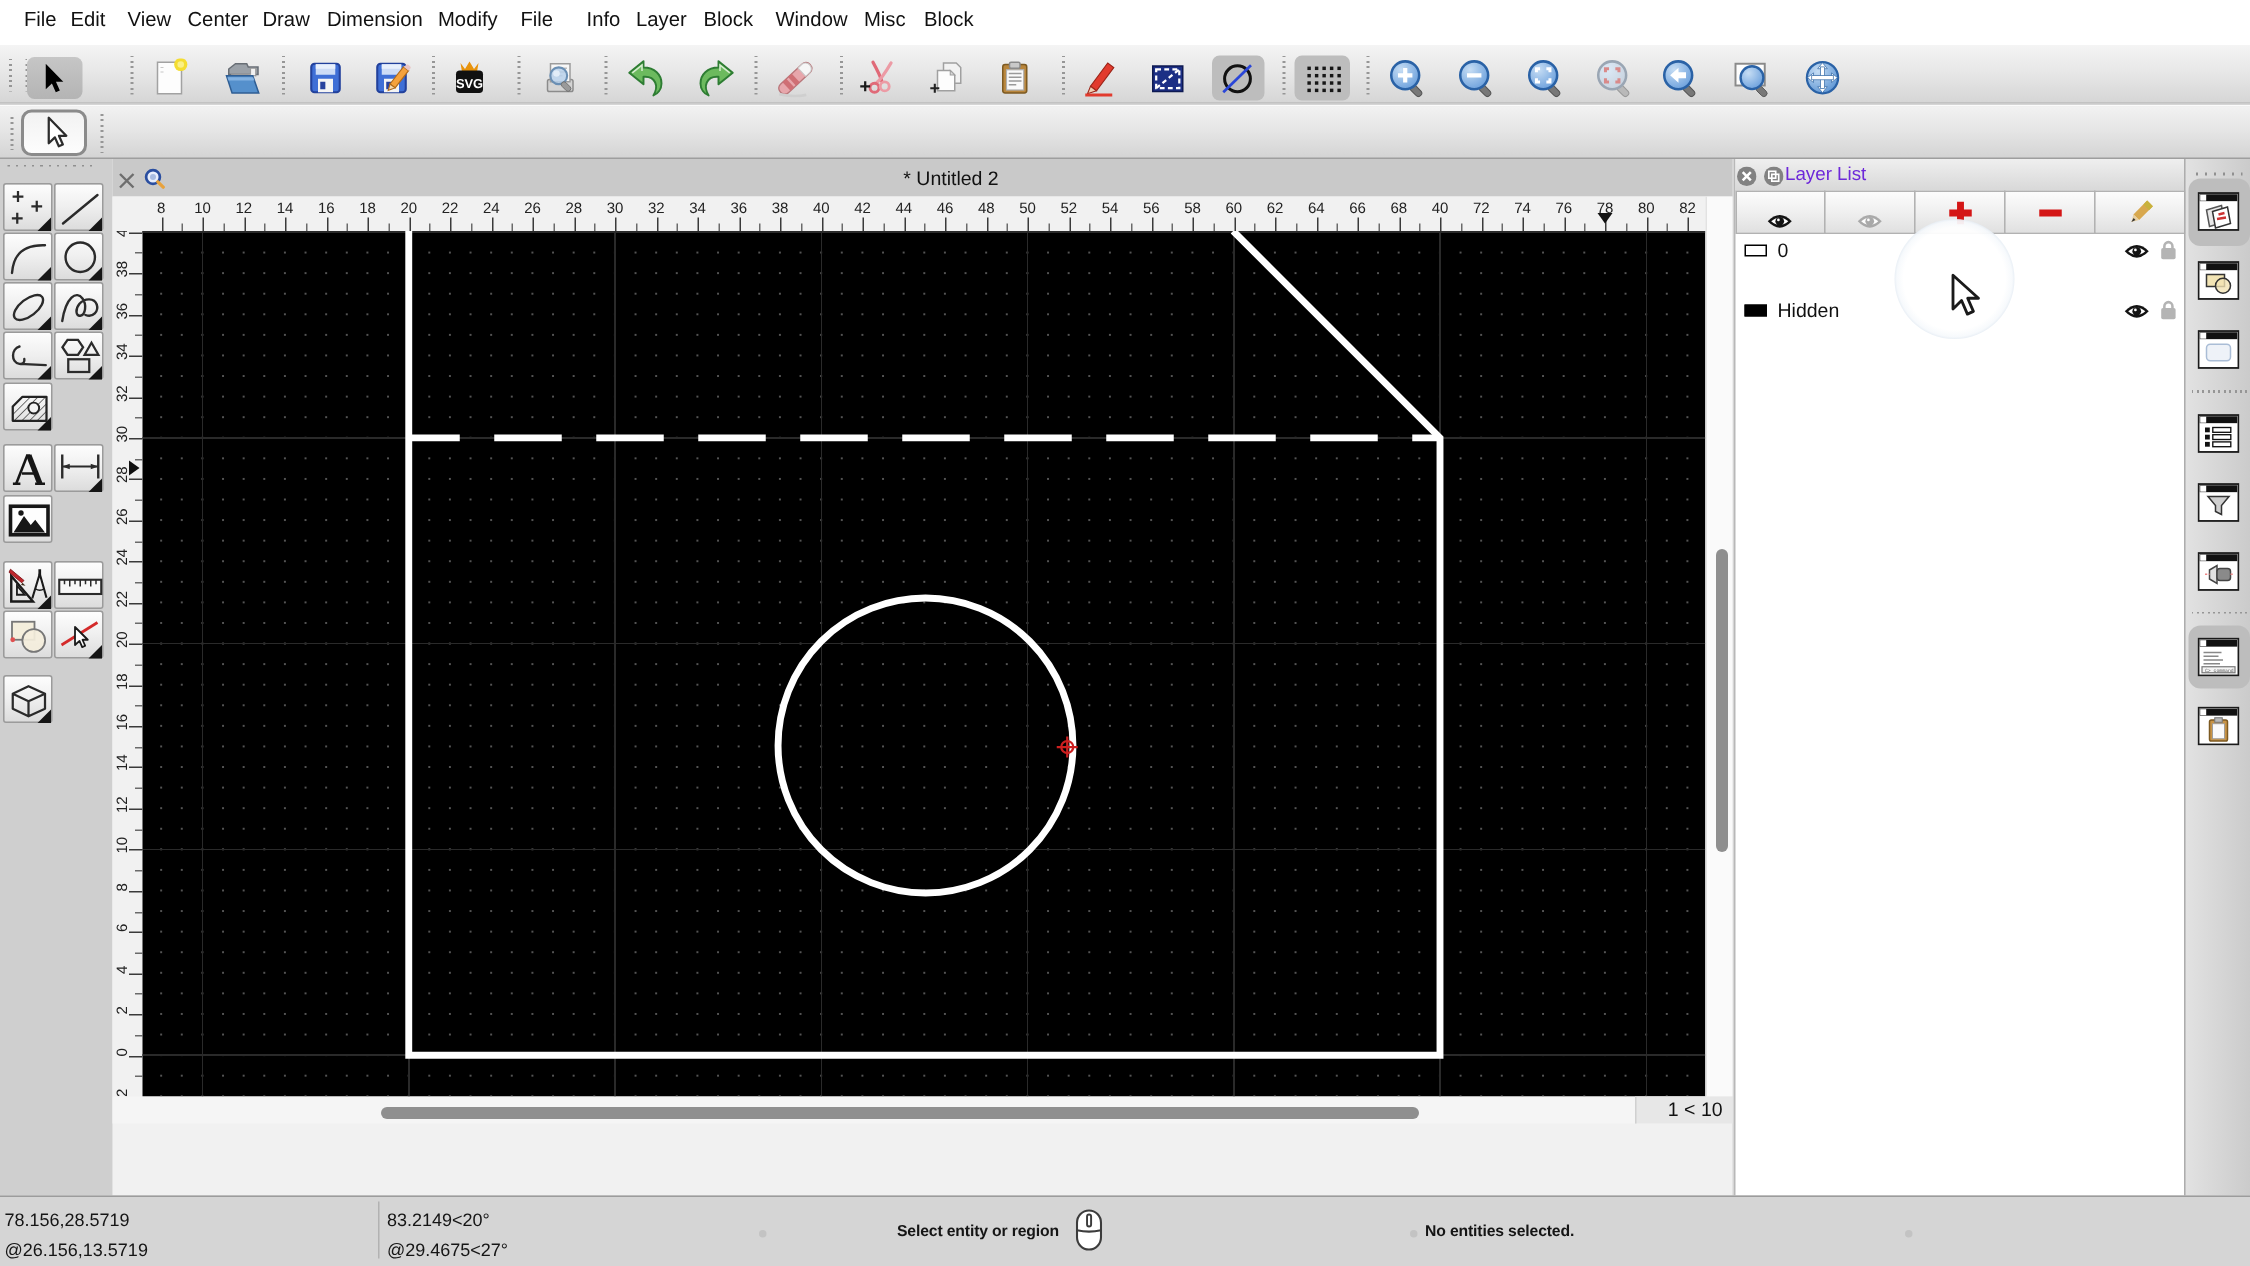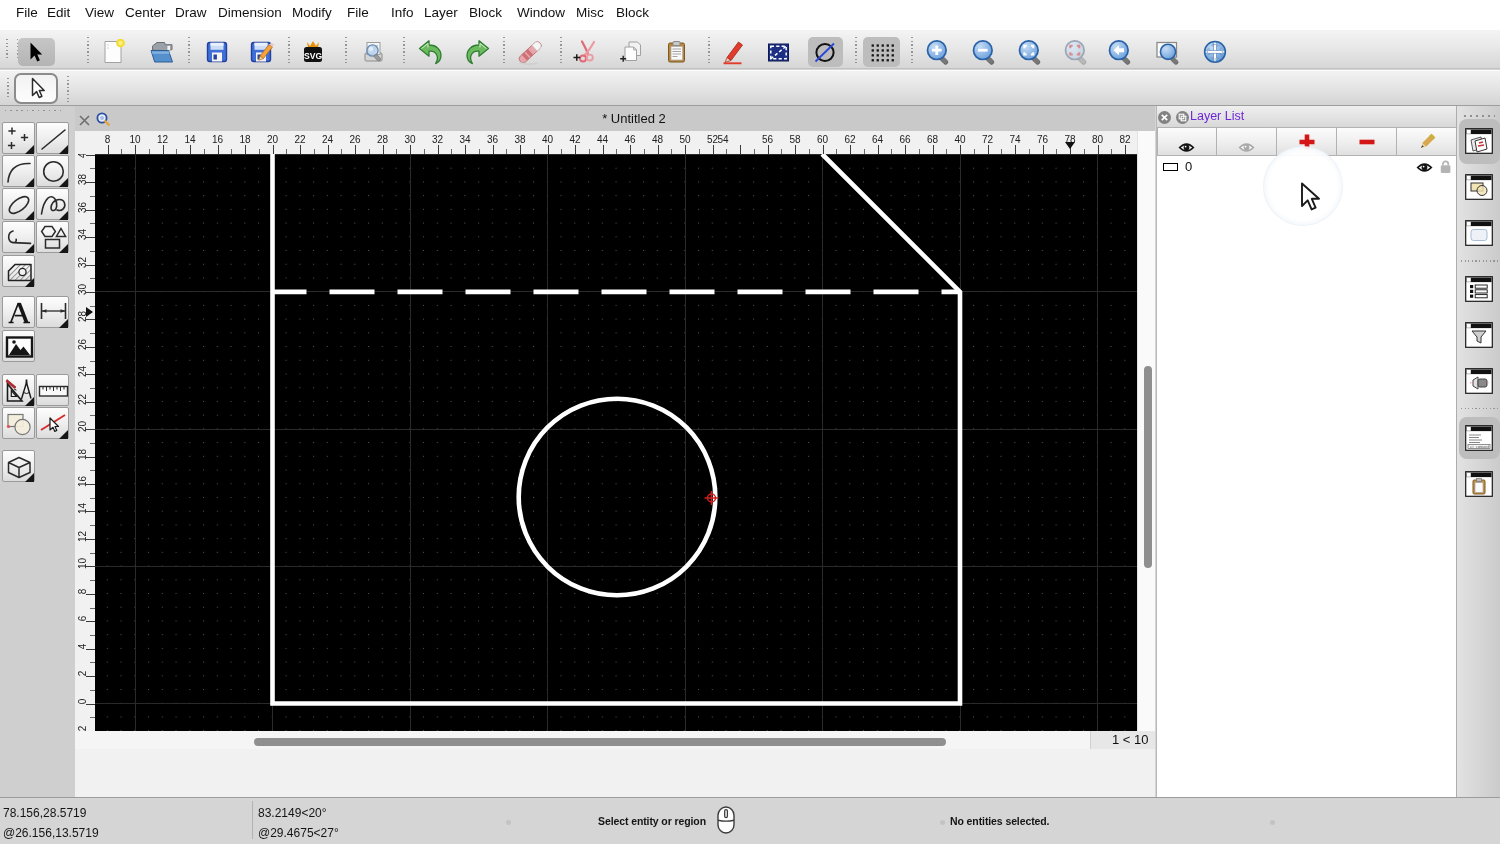--- a/index.html
+++ b/index.html
@@ -465,21 +465,21 @@
       <span class="num" style="left:370.0px">34</span>
       <span class="num" style="left:397.5px">36</span>
       <span class="num" style="left:425.0px">38</span>
       <span class="num" style="left:452.5px">40</span>
       <span class="num" style="left:480.0px">42</span>
       <span class="num" style="left:507.5px">44</span>
       <span class="num" style="left:535.0px">46</span>
       <span class="num" style="left:562.5px">48</span>
       <span class="num" style="left:590.0px">50</span>
       <span class="num" style="left:617.5px">52</span>
-      <span class="num" style="left:628px">54</span>
+      <span class="num" style="left:645.0px">54</span>
       <span class="num" style="left:672.5px">56</span>
       <span class="num" style="left:700.0px">58</span>
       <span class="num" style="left:727.5px">60</span>
       <span class="num" style="left:755.0px">62</span>
       <span class="num" style="left:782.5px">64</span>
       <span class="num" style="left:810.0px">66</span>
       <span class="num" style="left:837.5px">68</span>
       <span class="num" style="left:865.0px">40</span>
       <span class="num" style="left:892.5px">72</span>
       <span class="num" style="left:920.0px">74</span>
@@ -704,20 +704,34 @@
         <path d="M0.5,6.5 Q8.5,-2 16.5,6.5 Q8.5,15 0.5,6.5 Z" fill="#131313"></path>
         <path d="M2.8,6.5 Q8.5,1.4 14.2,6.5 Q8.5,11.6 2.8,6.5 Z" fill="#fdfdfd"></path>
         <circle cx="8.5" cy="6.5" r="2.9" fill="#131313"></circle>
         <circle cx="7.6" cy="5.6" r="0.9" fill="#fdfdfd"></circle>
       </svg>
       <svg class="abs" style="left:283px;top:3px;" width="11" height="14" viewBox="0 0 11 14">
         <path d="M2.9,5.3 V4.1 a2.7,2.7 0 0 1 5.4,0 V5.3" fill="none" stroke="#b4b4b4" stroke-width="1.7"></path>
         <rect x="0.8" y="5.3" width="9.6" height="7.6" rx="1.2" fill="#b4b4b4"></rect>
       </svg>
     </div>
+    <div class="lrow" style="top:90.5px;">
+      <div class="swatch" style="background:#000"></div>
+      <span class="lab" style="color:#111">Hidden</span>
+      <svg class="abs" style="left:259px;top:4px;" width="17" height="13" viewBox="0 0 17 13">
+        <path d="M0.5,6.5 Q8.5,-2 16.5,6.5 Q8.5,15 0.5,6.5 Z" fill="#131313"></path>
+        <path d="M2.8,6.5 Q8.5,1.4 14.2,6.5 Q8.5,11.6 2.8,6.5 Z" fill="#fdfdfd"></path>
+        <circle cx="8.5" cy="6.5" r="2.9" fill="#131313"></circle>
+        <circle cx="7.6" cy="5.6" r="0.9" fill="#fdfdfd"></circle>
+      </svg>
+      <svg class="abs" style="left:283px;top:3px;" width="11" height="14" viewBox="0 0 11 14">
+        <path d="M2.9,5.3 V4.1 a2.7,2.7 0 0 1 5.4,0 V5.3" fill="none" stroke="#b4b4b4" stroke-width="1.7"></path>
+        <rect x="0.8" y="5.3" width="9.6" height="7.6" rx="1.2" fill="#b4b4b4"></rect>
+      </svg>
+    </div>
   </div>
 <div class="abs dock">
     <div class="abs" style="left:7px;top:9px;width:31px;height:1.5px;background-image:repeating-linear-gradient(90deg,#909090 0 1.5px,transparent 1.5px 6px)"></div>
     <div class="abs" style="left:2px;top:13px;width:41px;height:45px;border-radius:8px;background:#bdbdbd"></div>
     <div class="abs" style="left:2px;top:311px;width:41px;height:42px;border-radius:8px;background:#bdbdbd"></div>
     <svg class="abs" style="left:8px;top:21.5px;" width="28" height="26" viewBox="0 0 28 26">
       <rect x="0.7" y="0.7" width="26.6" height="24.6" fill="#fff" stroke="#1a1a1a" stroke-width="1.2"></rect>
       <rect x="1.5" y="1.5" width="25" height="4.6" fill="#111"></rect>
       <rect x="1.8" y="1.8" width="4" height="4" fill="#fff"></rect>
       <g transform="translate(5,8)">

